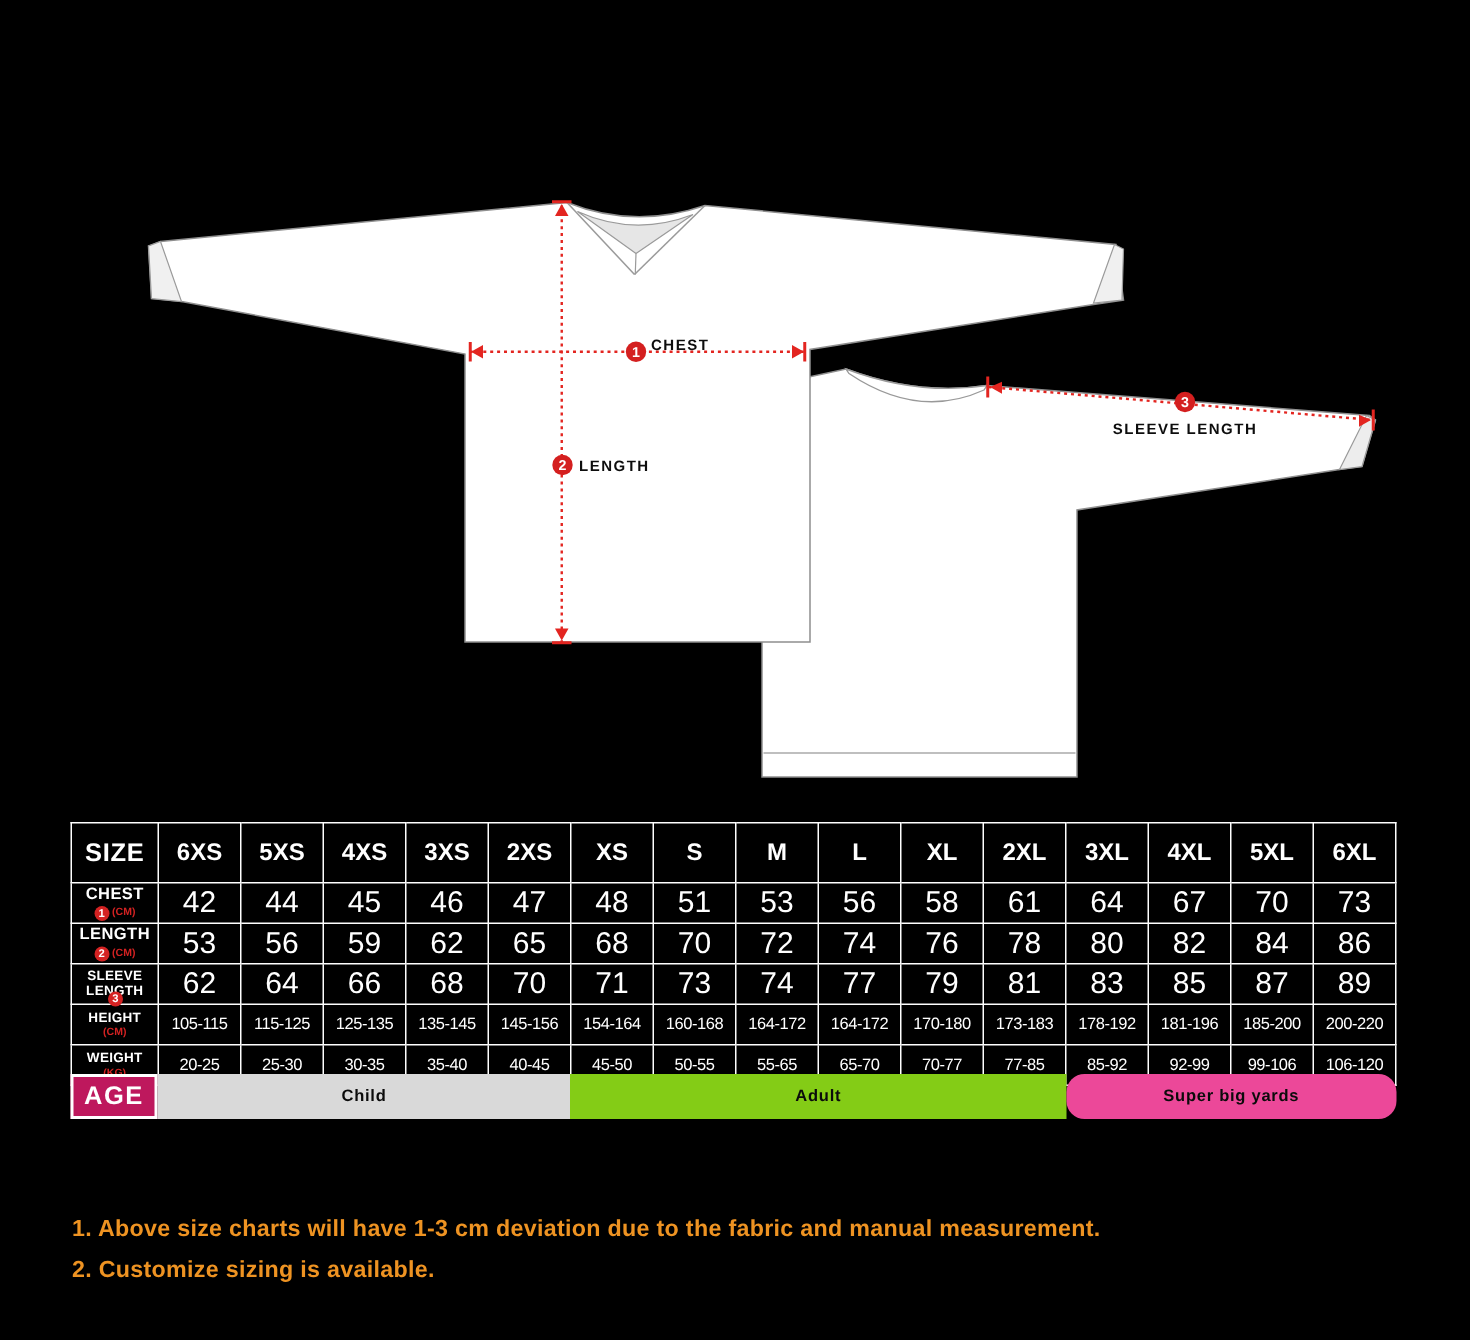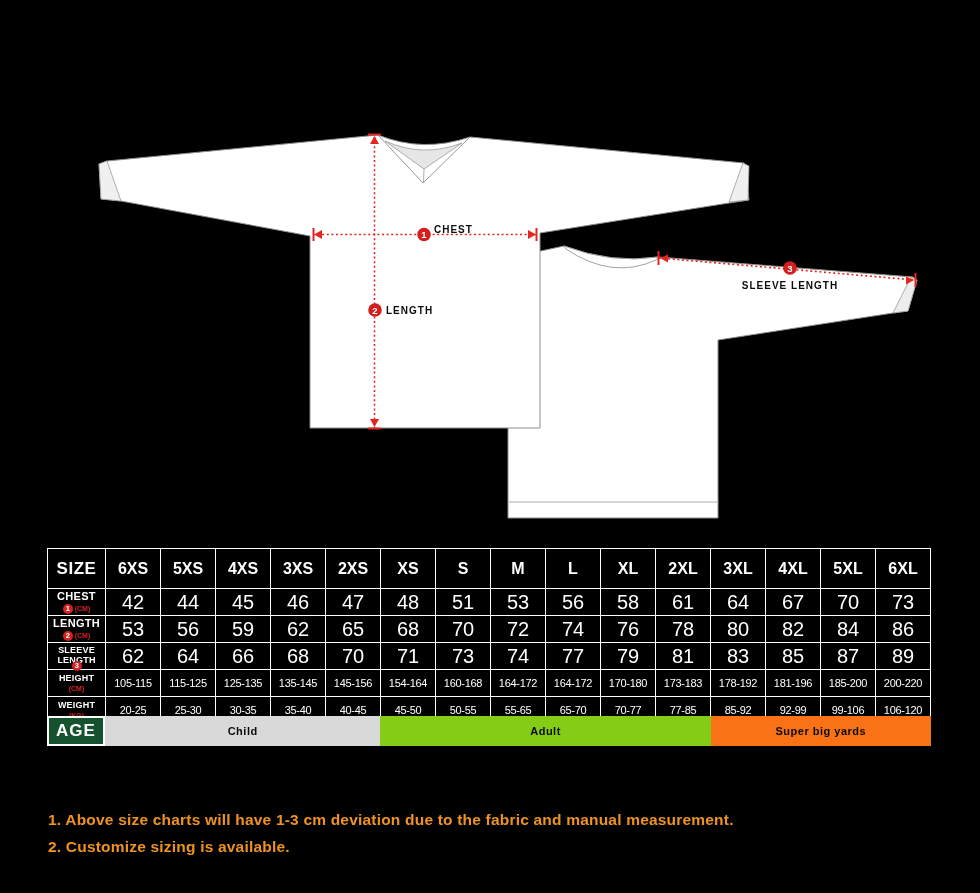--- a/index.html
+++ b/index.html
@@ -29,21 +29,21 @@
   .sub{display:flex;justify-content:center;align-items:center;gap:2px;margin-top:1px;}
   .unit{font-size:7px;font-weight:bold;color:#d42222;}
   .badge-mini{display:inline-flex;width:10px;height:10px;border-radius:50%;background:#d42222;
               color:#fff;font-size:7.5px;font-weight:bold;align-items:center;justify-content:center;
               line-height:1;}
   .badge-overlap{position:absolute;left:42%;bottom:-2px;z-index:2;}
 
   
   #age-row{position:absolute;left:47px;top:716px;width:884px;height:30px;display:grid;
            grid-template-columns:58px repeat(15,1fr);}
-  .age-th{background:#14532d;border:2px solid #fff;color:#fff;font-weight:bold;font-size:17px;
+  .age-th{background:#be185d;border:2px solid #fff;color:#fff;font-weight:bold;font-size:17px;
           display:flex;align-items:center;justify-content:center;letter-spacing:1px;}
   .age-group{display:flex;align-items:center;justify-content:center;color:#0b0b0b;
              font-weight:bold;font-size:11px;letter-spacing:0.5px;}
 
   
   #notes{position:absolute;left:48px;top:770px;color:#ee9322;font-weight:bold;
          font-size:15.5px;line-height:27px;letter-spacing:0.2px;margin-top:36px;}
 </style>
 </head>
 <body>
@@ -253,21 +253,21 @@
             <td class="small">106-120</td>
           </tr>
         </tbody>
     </table>
   </div>
 
   <div id="age-row">
     <div class="age-th">AGE</div>
   <div class="age-group" style="background: rgb(217, 217, 217); grid-column: span 5;">Child</div>
       <div class="age-group" style="background: #84cc16; grid-column: span 6;">Adult</div>
-      <div class="age-group" style="background: #f97316; grid-column: span 4;">Super big yards</div>
+      <div class="age-group" style="background: #ec4899; grid-column: span 4; border-radius: 12px;">Super big yards</div>
     </div>
 
   <div id="notes">
     <div>1. Above size charts will have 1-3 cm deviation due to the fabric and manual measurement.</div>
     <div>2. Customize sizing is available.</div>
   </div>
 
 </div>
 
 </body></html>

